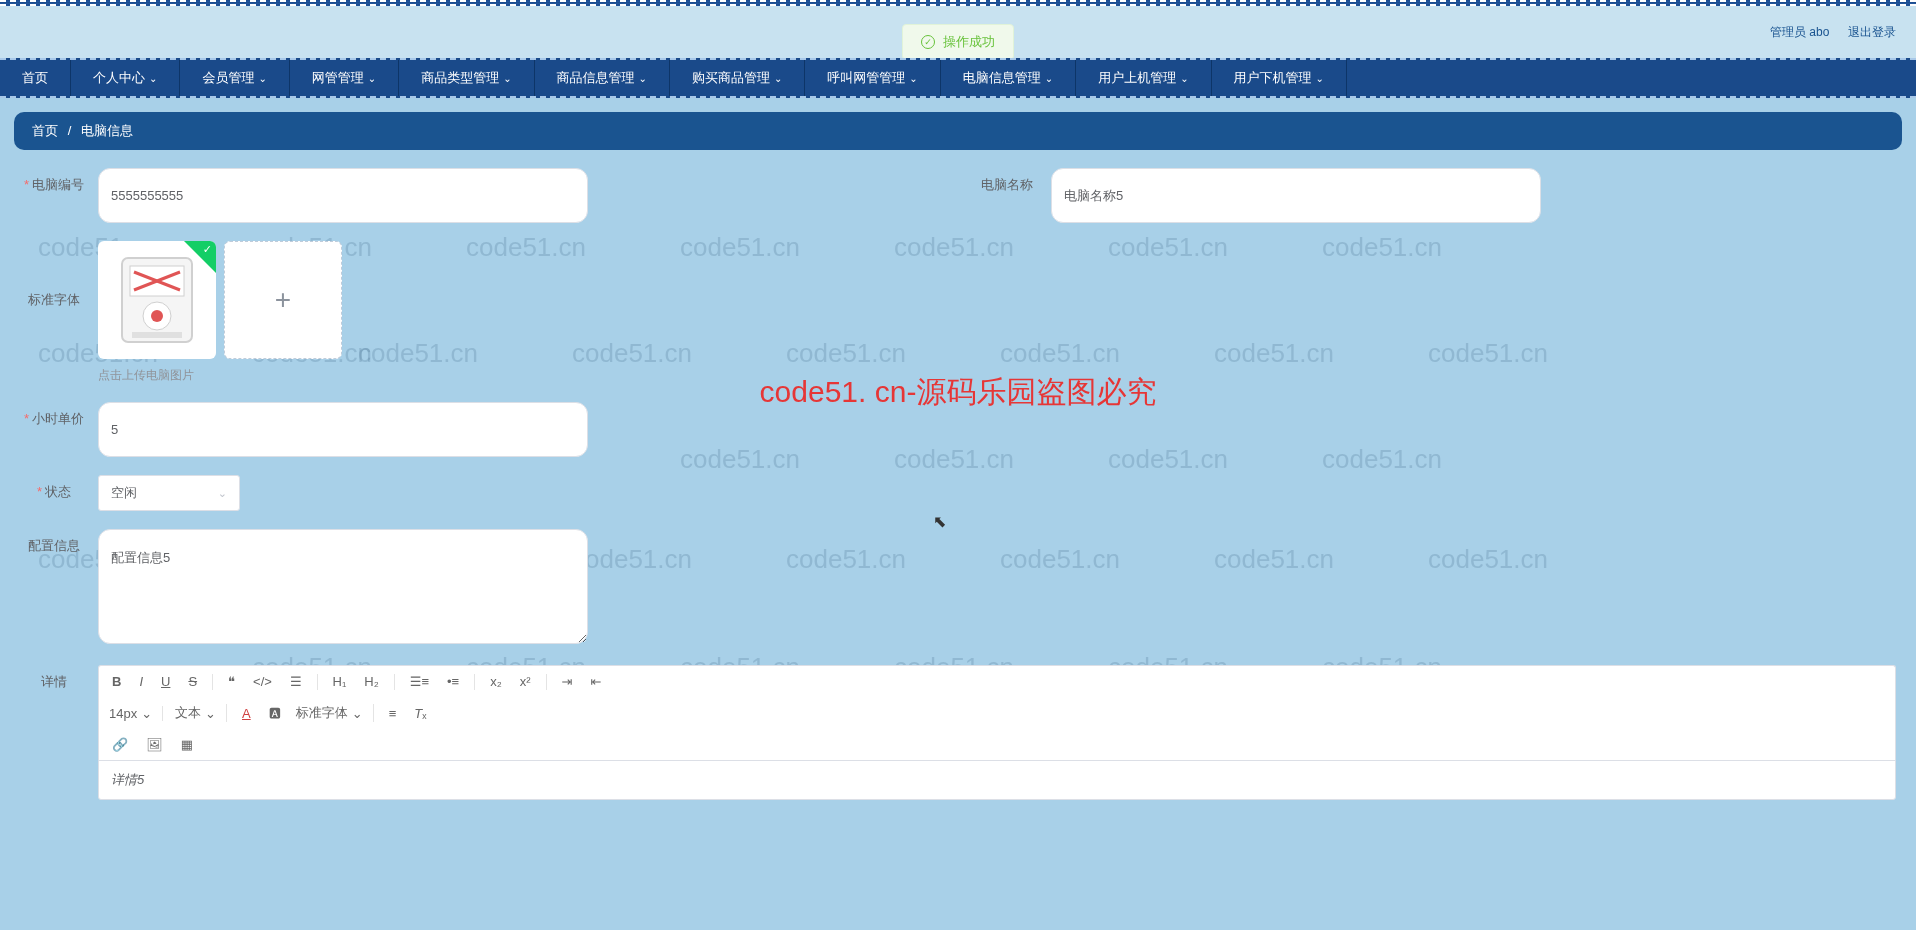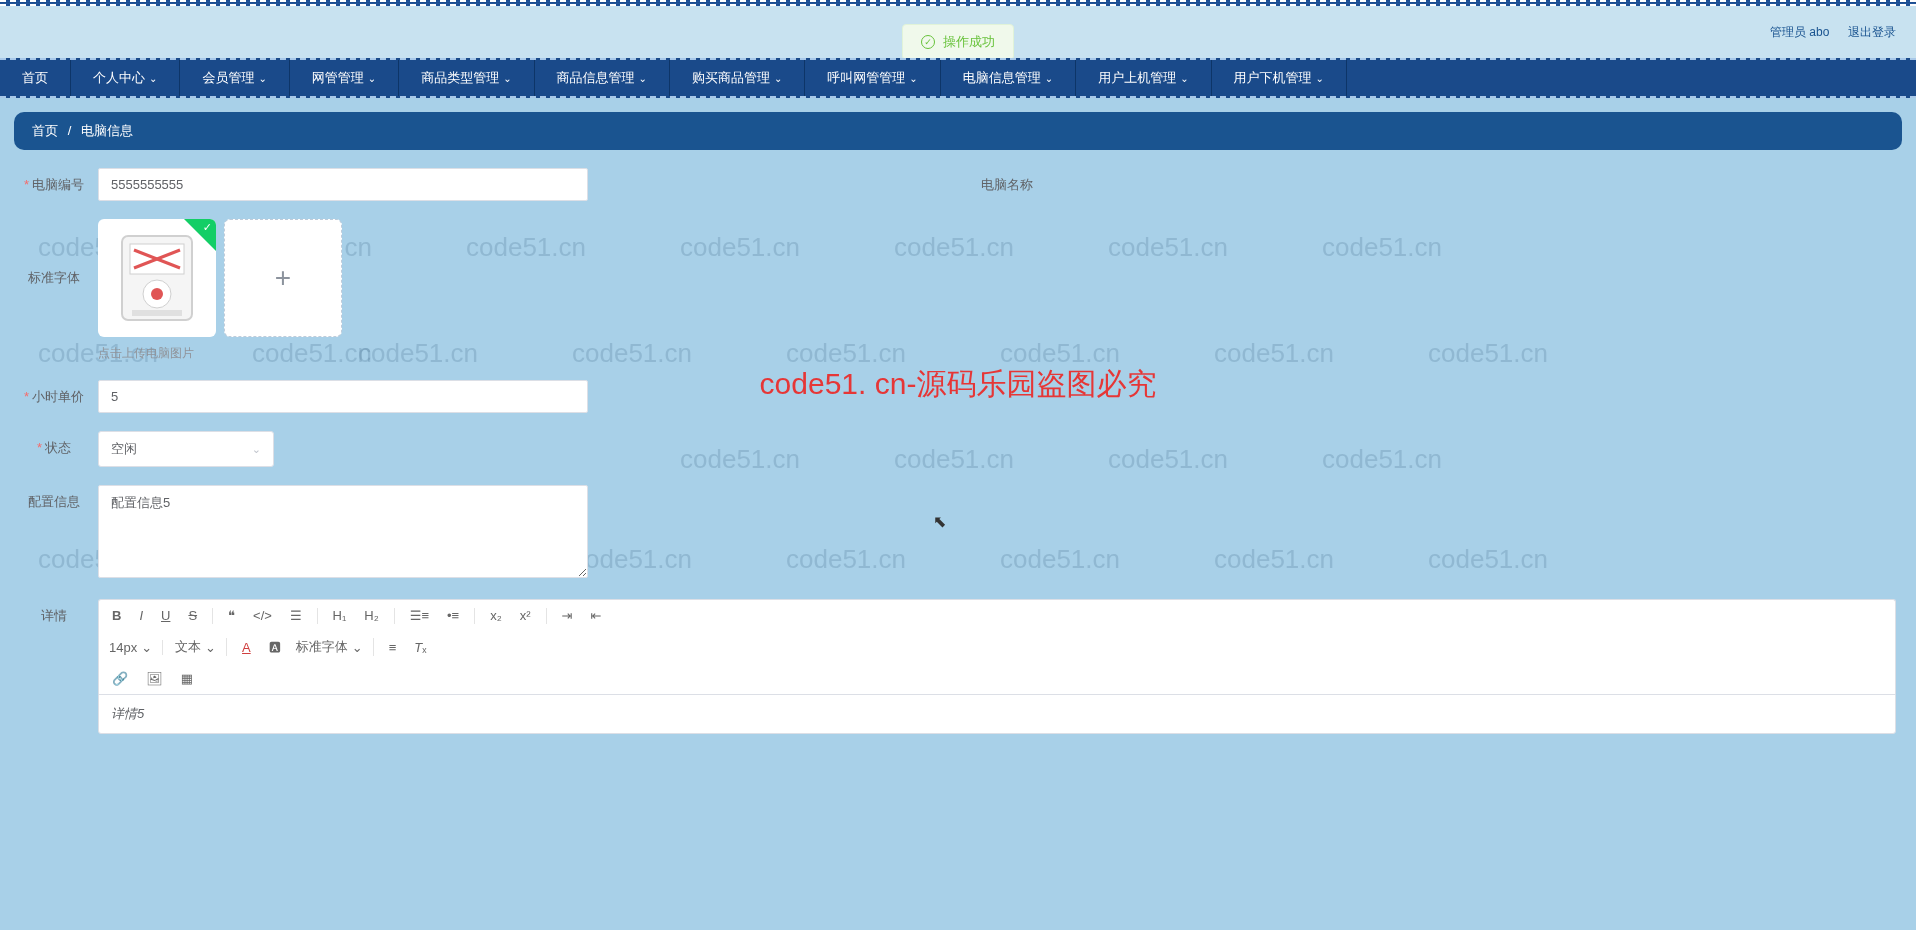--- a/index.html
+++ b/index.html
@@ -1,20 +1,20 @@
 <!DOCTYPE html>
 <html><head>
 <meta charset="utf-8">
 <style>
 * { margin: 0; padding: 0; box-sizing: border-box; }
 body { font-family: "Microsoft YaHei", Arial, sans-serif; font-size: 13px; background: #a8d0e8; color: #333; overflow-x: hidden; }
 
 .watermark { position: fixed; top: 0; left: 0; right: 0; bottom: 0; pointer-events: none; z-index: 0; }
 .watermark div { position: absolute; font-size: 26px; color: rgba(60, 100, 130, 0.22); font-weight: 400; }
-.center-watermark { position: fixed; top: 364px; width: 100%; text-align: center; font-size: 30px; color: #e63636; font-weight: 500; pointer-events: none; z-index: 5; }
+.center-watermark { position: fixed; top: 372px; width: 100%; text-align: center; font-size: 30px; color: #e63636; font-weight: 500; pointer-events: none; z-index: 5; }
 
 .top-bar { background: linear-gradient(to bottom, #1a4a8a, #2358a0); height: 6px; border-top: 2px dashed #fff; border-bottom: 2px dashed #fff; }
 .header { background: #c8e2f0; height: 52px; display: flex; justify-content: flex-end; align-items: center; padding: 0 20px; position: relative; z-index: 2; }
 .header .links a { color: #1a5490; margin-left: 15px; font-size: 12px; text-decoration: none; }
 
 .toast { position: absolute; left: 50%; transform: translateX(-50%); top: 18px; background: #f0f9eb; border: 1px solid #e1f3d8; border-radius: 4px; padding: 8px 18px; font-size: 13px; color: #67c23a; display: flex; align-items: center; gap: 8px; z-index: 10; }
 .toast .ok-icon { width: 14px; height: 14px; border-radius: 50%; border: 1.5px solid #67c23a; display: inline-flex; align-items: center; justify-content: center; font-size: 9px; }
 
 .nav { background: #1a4a8a; border-top: 2px dashed #a8c8e8; border-bottom: 2px dashed #a8c8e8; display: flex; height: 40px; position: relative; z-index: 2; }
 .nav-item { color: #fff; padding: 0 22px; font-size: 13px; display: flex; align-items: center; border-right: 1px solid #0d3568; cursor: pointer; white-space: nowrap; }
@@ -24,25 +24,25 @@
 .breadcrumb { background: #1a5490; color: #fff; padding: 10px 18px; font-size: 13px; border-radius: 10px; margin-bottom: 18px; }
 .breadcrumb .sep { margin: 0 6px; }
 
 .form { padding: 0 6px; }
 .row { display: flex; gap: 30px; margin-bottom: 18px; }
 .col { flex: 1; display: flex; align-items: flex-start; }
 .label { width: 78px; min-width: 78px; text-align: center; padding: 8px 10px 0 0; font-size: 13px; color: #606266; }
 .req::before { content: "*"; color: #f56c6c; margin-right: 3px; }
 .field { flex: 1; max-width: 490px; }
 
-input[type=text], textarea { width: 100%; border: 1px solid #dcdfe6; border-radius: 2px; padding: 8px 12px; font-size: 13px; font-family: inherit; background: #fff; color: #606266; }
+input[type=text], textarea { width: 100%; border: 1px solid #dcdfe6; border-radius: 12px; padding: 19px 12px; font-size: 13px; font-family: inherit; background: #fff; color: #606266; }
 textarea { resize: vertical; }
 .hint { font-size: 12px; color: #909399; margin-top: 8px; }
 
-.select { width: 176px; border: 1px solid #dcdfe6; border-radius: 3px; padding: 8px 12px; font-size: 13px; background: #fff; display: flex; justify-content: space-between; align-items: center; cursor: pointer; color: #606266; }
+.select { width: 142px; border: 1px solid #dcdfe6; border-radius: 3px; padding: 8px 12px; font-size: 13px; background: #fff; display: flex; justify-content: space-between; align-items: center; cursor: pointer; color: #606266; }
 .select .arrow { color: #c0c4cc; font-size: 11px; }
 
 .upload-zone { display: flex; gap: 8px; }
 .img-card { width: 118px; height: 118px; border-radius: 6px; position: relative; background: #fff; overflow: hidden; }
 .img-card .badge { position: absolute; top: 0; right: 0; width: 0; height: 0; border-left: 32px solid transparent; border-top: 32px solid #13ce66; }
 .img-card .check { position: absolute; top: 2px; right: 4px; color: #fff; font-size: 11px; }
 .img-card .pc-thumb { width: 100%; height: 100%; display: flex; align-items: center; justify-content: center; }
 .add-card { width: 118px; height: 118px; border: 1px dashed #c0ccda; border-radius: 6px; display: flex; align-items: center; justify-content: center; font-size: 28px; color: #8c939d; cursor: pointer; background: #fff; }
 
 .editor-toolbar { border: 1px solid #dcdfe6; border-bottom: none; background: #fff; padding: 6px 10px; display: flex; flex-wrap: wrap; align-items: center; gap: 6px 12px; font-size: 13px; color: #666; border-radius: 3px 3px 0 0; }
@@ -137,20 +137,21 @@
 
   <div class="form">
 
     <div class="row">
       <div class="col">
         <div class="label req">电脑编号</div>
         <div class="field"><input type="text" value="5555555555" style=""></div>
       </div>
       <div class="col">
         <div class="label">电脑名称</div>
+        <div class="field"><input type="text" value="电脑名称5" style=""></div>
       </div>
     </div>
 
     <div class="row">
       <div class="col" style="align-items:flex-start">
         <div class="label" style="padding-top:50px">标准字体</div>
         <div class="field">
           <div class="upload-zone">
             <div class="img-card">
               <div class="badge"></div>

